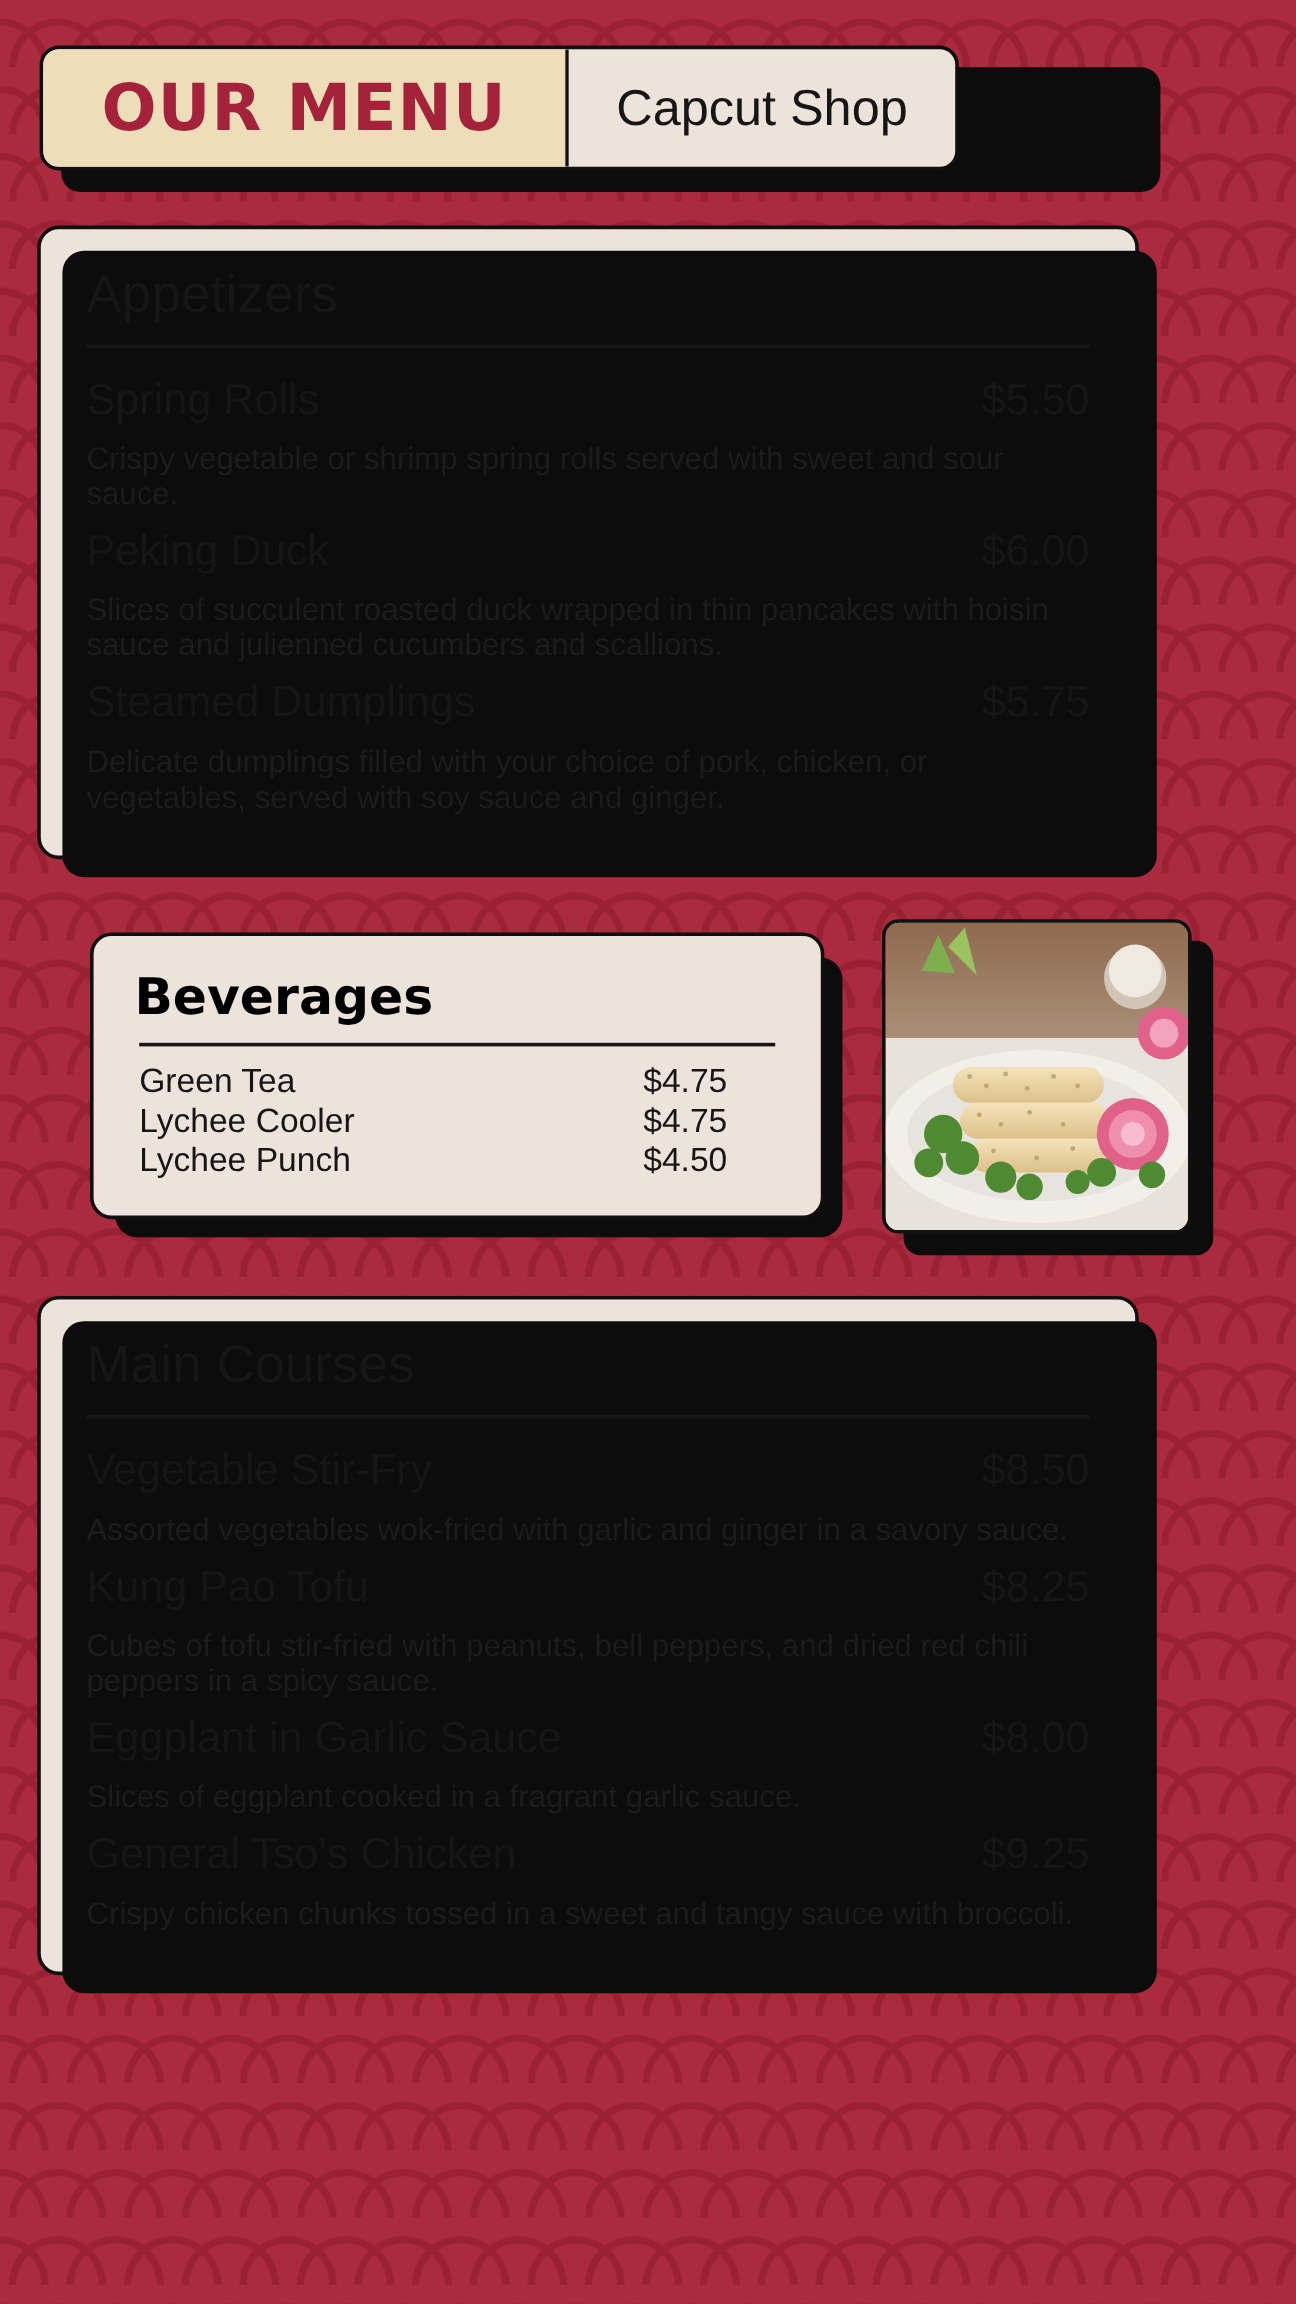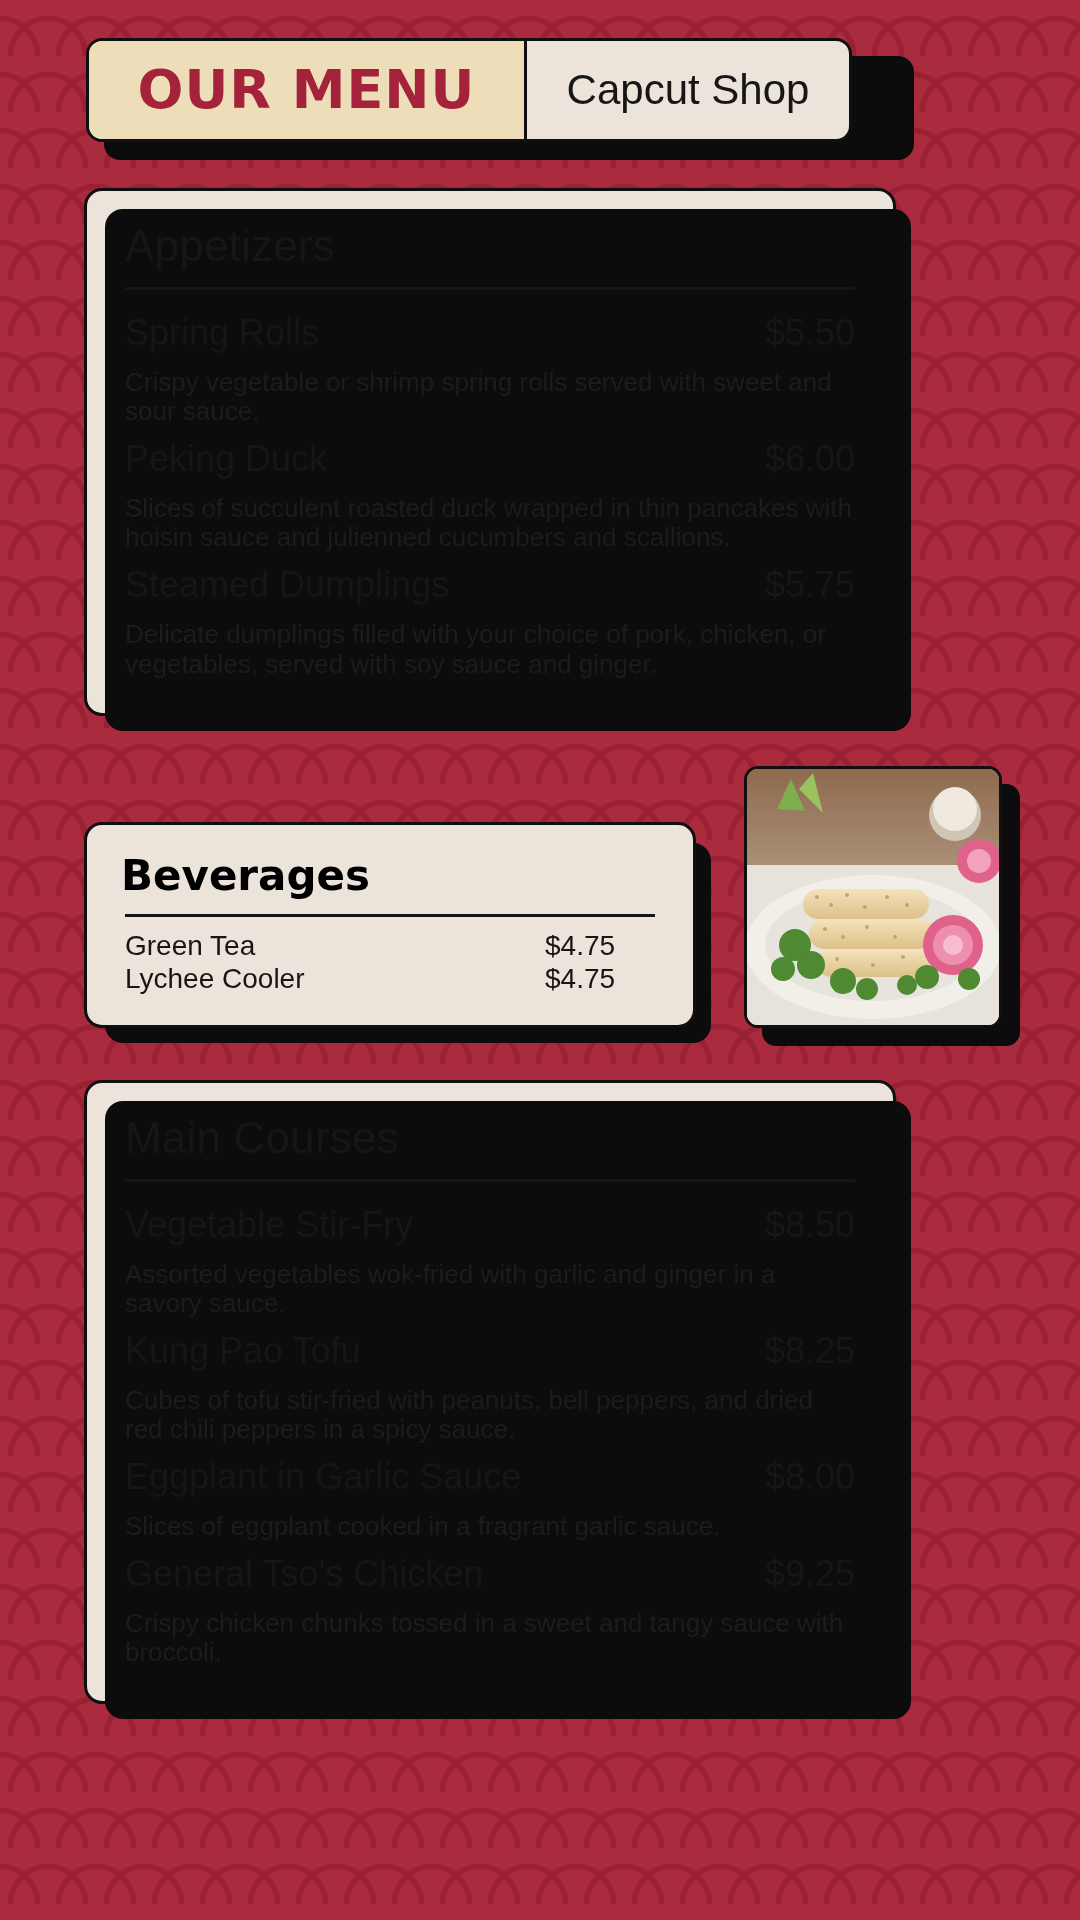--- a/index.html
+++ b/index.html
@@ -27,21 +27,21 @@
       radial-gradient(circle at 100% 100%, transparent 34px, #9a2133 35px, #9a2133 40px, transparent 41px);
     background-size: 96px 56px;
     background-position: 0 0;
     opacity: 1;
   }
 
   .page {
     position: relative;
     width: 980px;
     height: 1920px;
-    padding: 36px 84px;
+    padding: 36px 31px;
   }
 
   
   .card {
     position: relative;
     background: #ece4db;
     border: 3px solid #111010;
     border-radius: 18px;
   }
   .card::after {
@@ -162,23 +162,24 @@
     color: #1d1b1b;
     font-family: "Liberation Sans", sans-serif;
     max-width: 880px;
   }
 
   
   .mid-row {
     display: flex;
     gap: 48px;
     margin-top: 50px;
-    align-items: flex-end;
+    align-items: center;
     z-index: 2;
     position: relative;
+    margin-left: 44px;
   }
   .beverages {
     width: 612px;
     padding: 26px 34px 30px 34px;
   }
   .beverages h2 {
     font-size: 42px;
   }
   .bev-rule {
     height: 3px;
@@ -278,20 +279,24 @@
     <div class="card beverages">
       <h2>Beverages</h2>
       <div class="bev-rule"></div>
       <div class="bev-line">
         <span class="bev-name">Green Tea</span>
         <span class="bev-price">$4.75</span>
       </div>
       <div class="bev-line">
         <span class="bev-name">Lychee Cooler</span>
         <span class="bev-price">$4.75</span>
+      </div>
+      <div class="bev-line">
+        <span class="bev-name">Lychee Punch</span>
+        <span class="bev-price">$4.50</span>
       </div>
     </div>
 
     <div class="photo-wrap">
       <div class="photo-shadow"></div>
       <div class="photo-card photo">
         <svg width="252" height="256" viewBox="0 0 252 256">
           <defs>
             <linearGradient id="bgTop" x1="0" y1="0" x2="0" y2="1">
               <stop offset="0%" stop-color="#8e6a4e"></stop>

